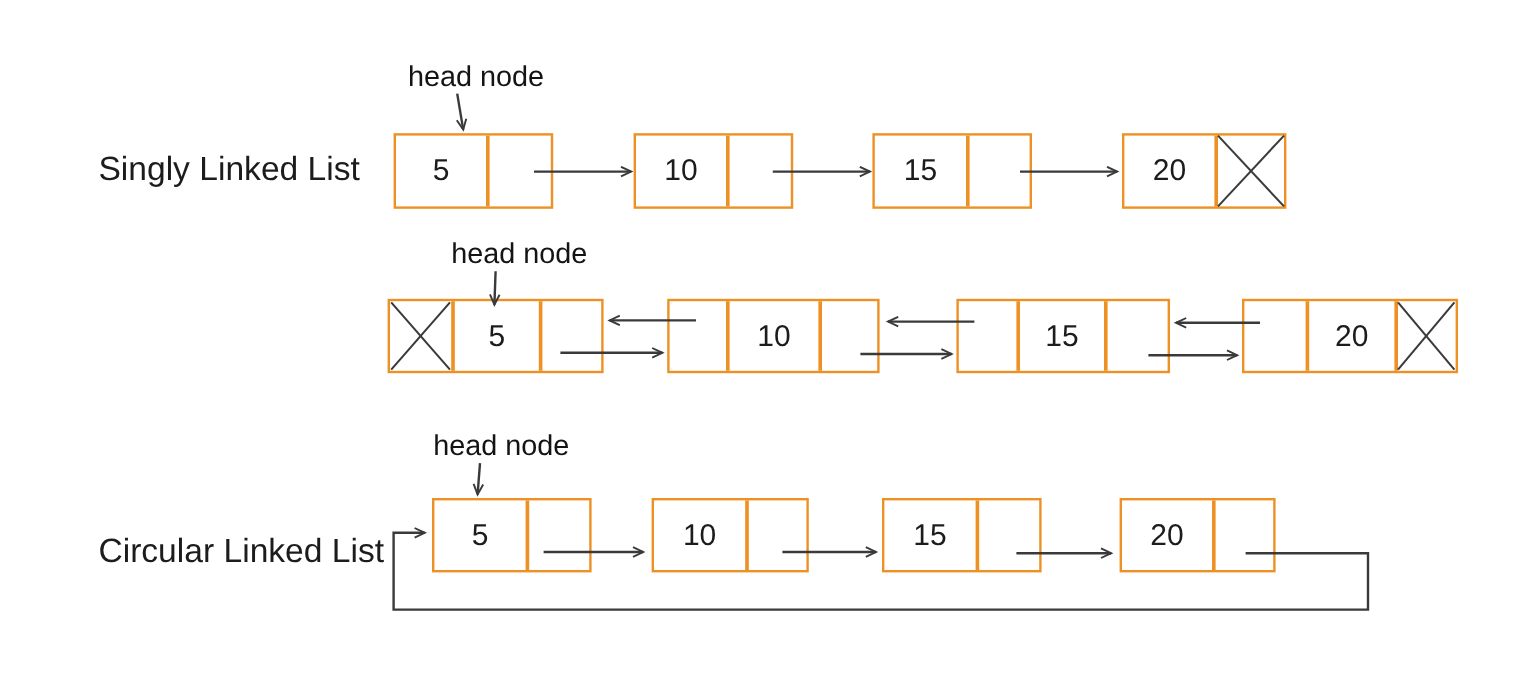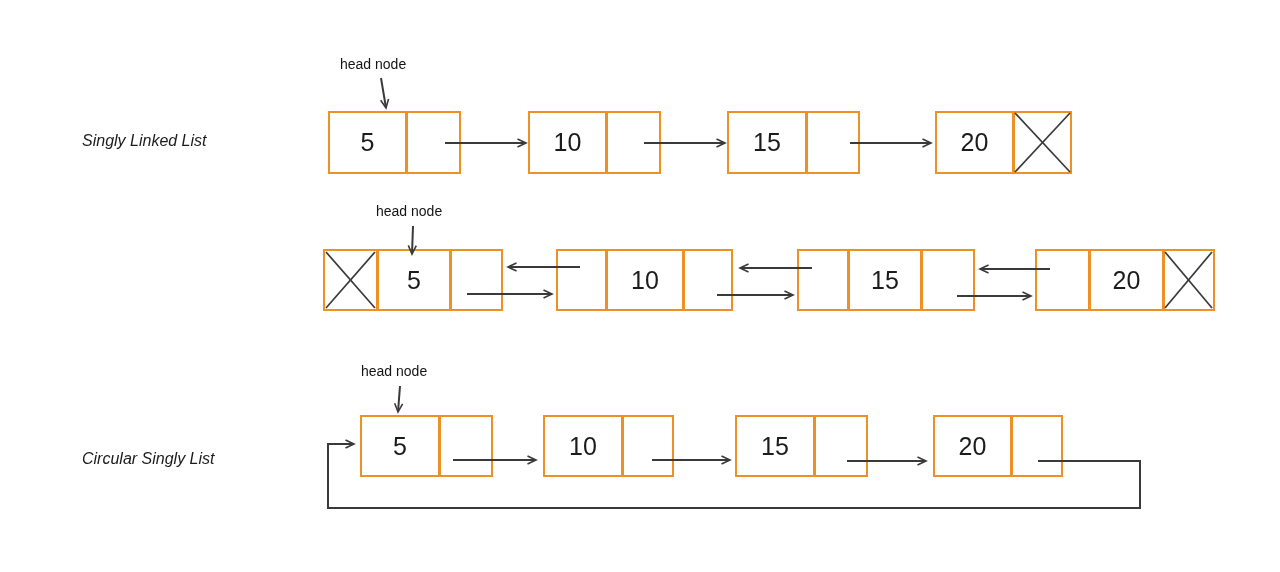--- a/index.html
+++ b/index.html
@@ -6,24 +6,24 @@
     --orange:#ED9125;
     --line:#3A3A3A;
     --text:#1C1C1C;
   }
   html,body{margin:0;padding:0;background:#fff;}
   #canvas{
     position:relative;width:1280px;height:572px;background:#ffffff;overflow:hidden;
     font-family:"Liberation Sans",sans-serif;color:var(--text);
   }
   .list-label{
-    position:absolute;font-size:16px;line-height:29px;color:var(--text);white-space:nowrap;font-style:italic;
+    position:absolute;font-size:28px;line-height:29px;color:var(--text);white-space:nowrap;
   }
   .head-label{
-    position:absolute;font-size:14px;line-height:21px;color:#141414;white-space:nowrap;
+    position:absolute;font-size:24px;line-height:21px;color:#141414;white-space:nowrap;
   }
   .node{
     position:absolute;box-sizing:border-box;border:2px solid var(--orange);
     background:#fff;display:flex;
   }
   .cell{
     box-sizing:border-box;display:flex;align-items:center;justify-content:center;
     font-size:25px;color:var(--text);
   }
   .cell.value{flex:1;}
@@ -75,21 +75,21 @@
     <div class="cell prev" style="width:51px"></div>
     <div class="cell value">15</div>
     <div class="cell next" style="width:53px"></div>
   </div>
   <div class="node" style="left:1035px;top:249px;width:180px;height:62px">
     <div class="cell prev" style="width:54px"></div>
     <div class="cell value">20</div>
     <div class="cell next" style="width:51px"></div>
   </div>
 
-  <div class="list-label" style="left:82px;top:444px">Circular Singly List</div>
+  <div class="list-label" style="left:82px;top:444px">Circular Linked List</div>
   <div class="head-label" style="left:361px;top:361px">head node</div>
 
   <div class="node" style="left:360px;top:415px;width:133px;height:62px">
     <div class="cell value">5</div>
     <div class="cell ptr" style="width:53px"></div>
   </div>
   <div class="node" style="left:543px;top:415px;width:131px;height:62px">
     <div class="cell value">10</div>
     <div class="cell ptr" style="width:51px"></div>
   </div>

